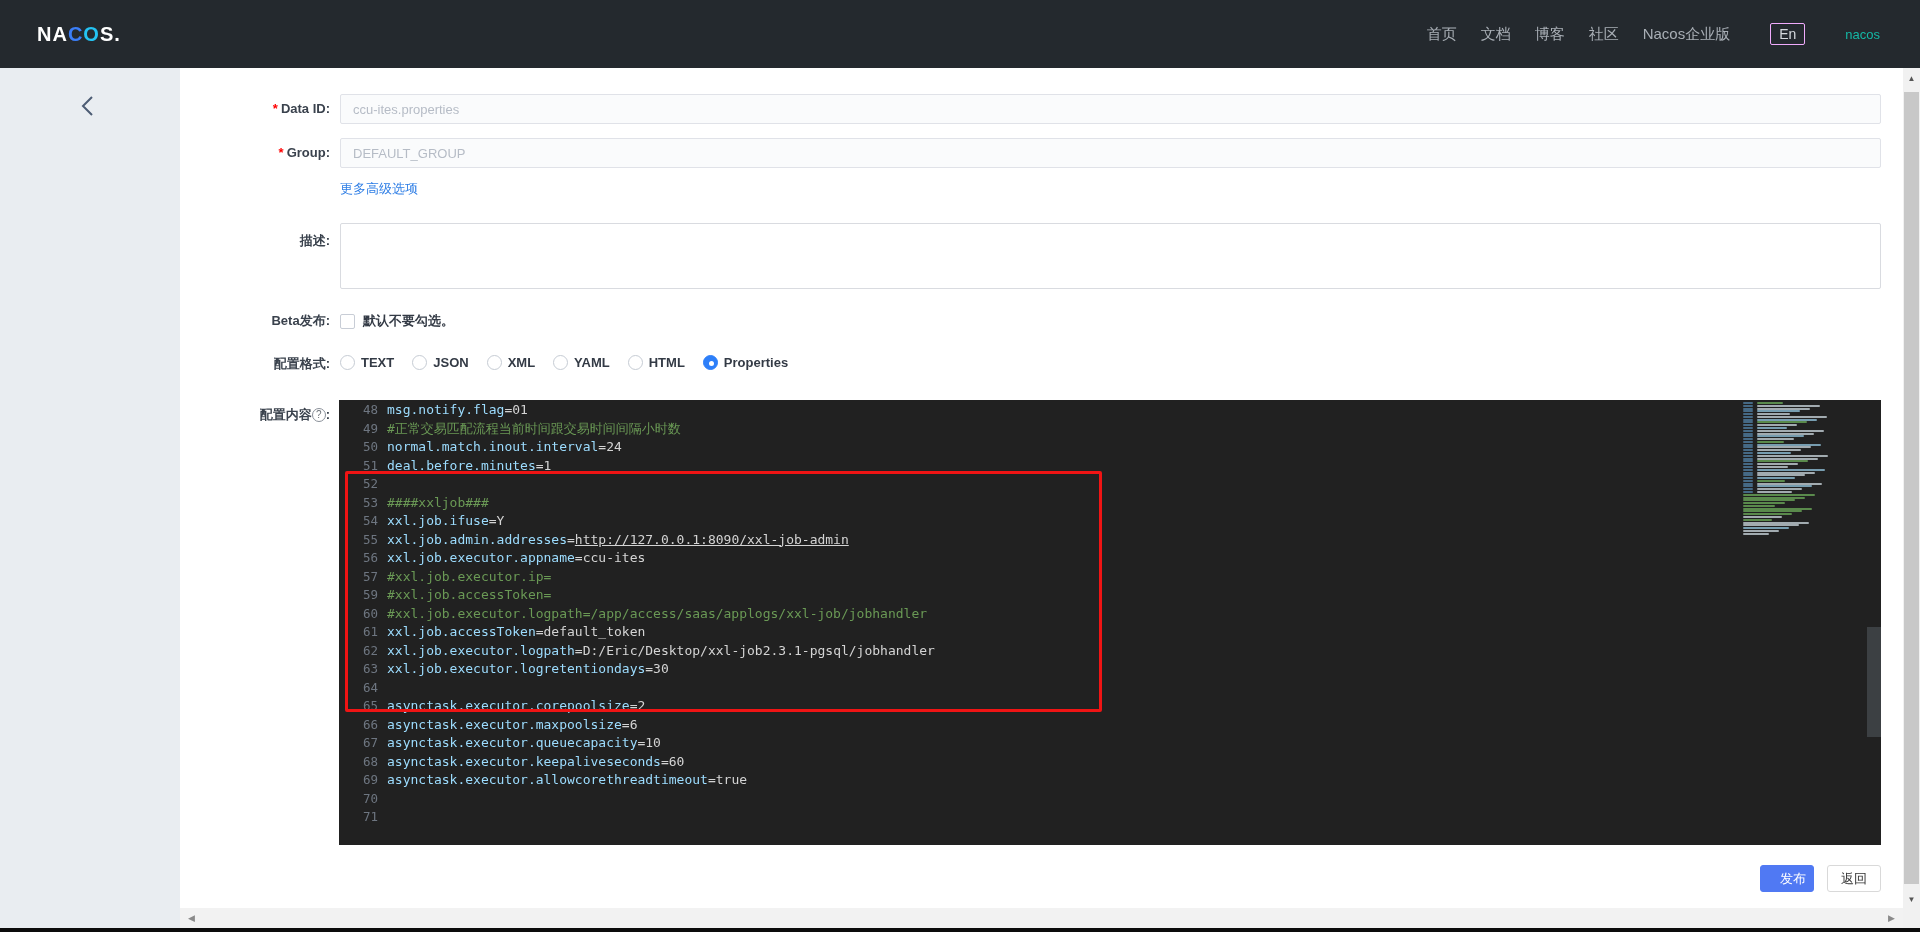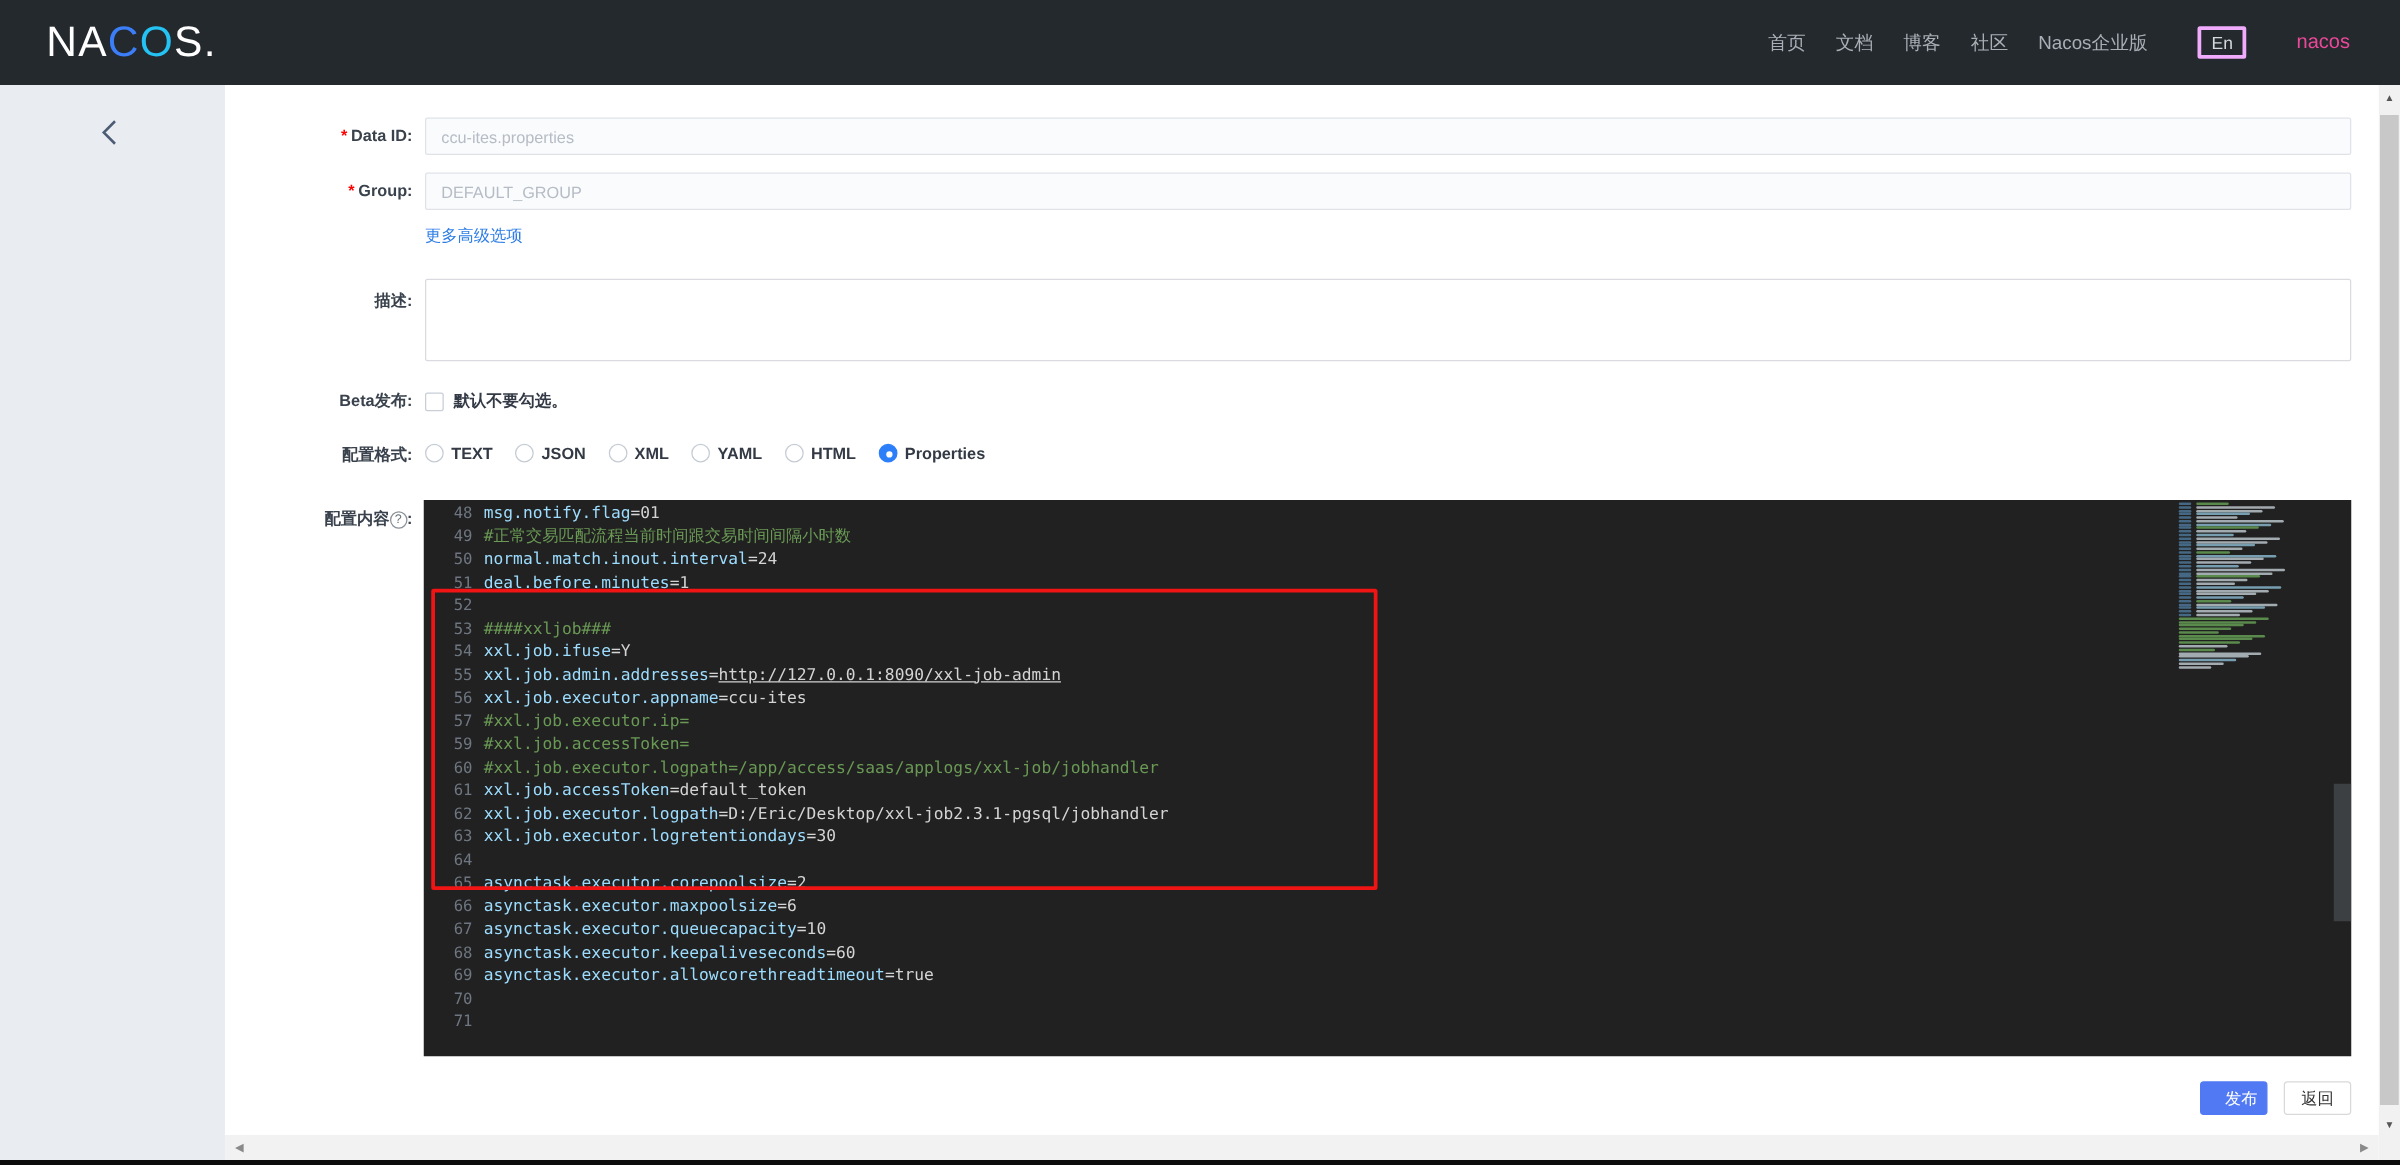--- a/index.html
+++ b/index.html
@@ -2,30 +2,30 @@
 <html style="--navbar-bg: #24292e; --sidebar-bg: #e9edf1; --logo-blue: #3b7ef8; --logo-cyan: #24c3f3; --accent-blue: #2d7de5; --radio-blue: #2d7ff9; --publish-blue: #5079f3; --editor-bg: #212121; --line-number: #6e7681; --key-color: #9cdcfe; --value-color: #d4d4d4; --comment-color: #6a9955; --highlight-red: #f01414;"><head>
 <meta charset="utf-8">
 <style>
   * { margin:0; padding:0; box-sizing:border-box; }
   html,body { width:1920px; height:932px; overflow:hidden; background:#fff;
               font-family:"Liberation Sans", sans-serif; }
 
   
   .navbar { position:absolute; left:0; top:0; width:1920px; height:68px;
             background:var(--navbar-bg,#24292e); display:flex; align-items:center; }
-  .logo { margin-left:37px; font-size:34px; font-weight:400; letter-spacing:1px;
+  .logo { margin-left:37px; font-size:20px; font-weight:700; letter-spacing:1px;
           color:#fff; cursor:pointer; }
   .logo .lg-c { color:var(--logo-blue,#3b7ef8); }
   .logo .lg-o { color:var(--logo-cyan,#24c3f3); }
   .nav-right { margin-left:auto; margin-right:40px; display:flex; align-items:center; }
   .nav-items { display:flex; align-items:center; gap:24px; }
   .nav-item { color:#a9afb6; font-size:15px; cursor:pointer; white-space:nowrap; }
-  .lang-box { margin-left:40px; border:3px solid #f0abfc; color:#d5d9dd; font-size:14px;
+  .lang-box { margin-left:40px; border:1px solid #f0abfc; color:#d5d9dd; font-size:14px;
               padding:2px 8px; border-radius:2px; cursor:pointer; }
-  .username { margin-left:40px; color:#ec4899; font-size:16px; cursor:pointer; }
+  .username { margin-left:40px; color:#14b8a6; font-size:13px; cursor:pointer; }
 
   
   .sidebar { position:absolute; left:0; top:68px; width:180px; bottom:4px;
              background:var(--sidebar-bg,#e9edf1); }
   .back-ic { position:absolute; left:78px; top:26px; cursor:pointer; }
 
   
   .content { position:absolute; left:180px; top:68px; right:17px; bottom:24px;
              background:#fff; }
   .frow  { position:absolute; left:0; right:0; }

